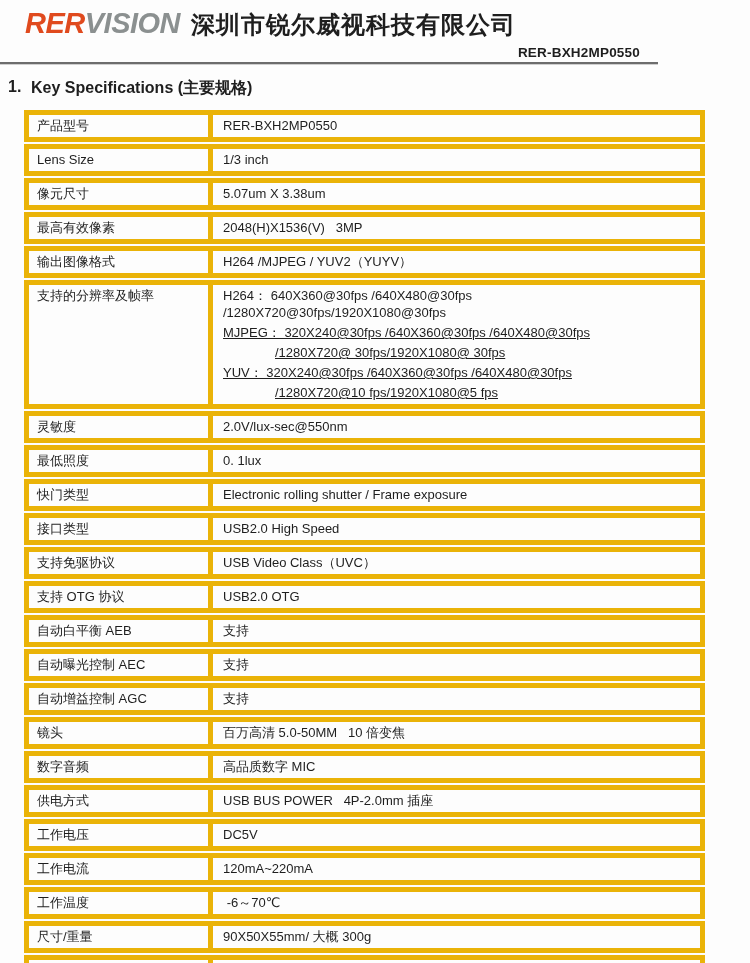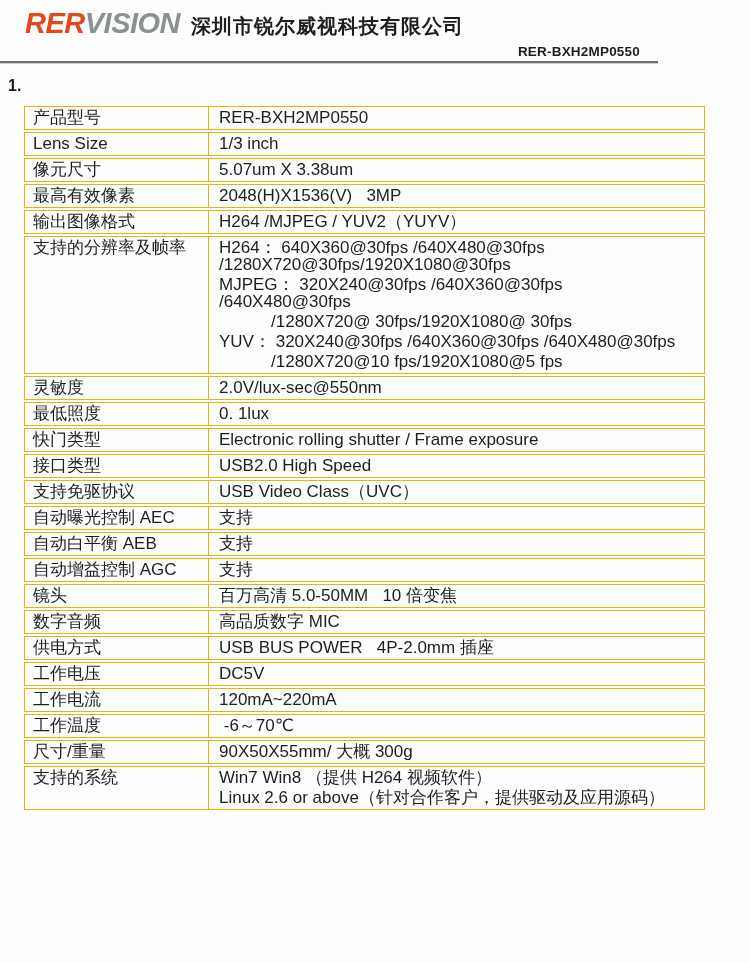--- a/index.html
+++ b/index.html
@@ -9,47 +9,47 @@
     font-family:"Liberation Sans","DejaVu Sans",sans-serif;
     color:#1e1e1e;
     overflow:hidden;
   }
   .page { width:680px; height:963px; position:relative; }
 
   
   .header { padding:7px 40px 0 25px; }
   .logo-line { display:flex; align-items:baseline; }
   .logo { font-style:italic; font-weight:800; font-size:29px; letter-spacing:-0.5px; white-space:nowrap; }
-  .company { font-size:20px; font-weight:700; margin-left:11px; letter-spacing:1px; white-space:nowrap; }
+  .company { font-size:24px; font-weight:700; margin-left:11px; letter-spacing:1px; white-space:nowrap; }
   .product-code { text-align:right; font-size:13.5px; font-weight:600; margin-top:4px; letter-spacing:0.2px; }
   .rule { height:2px; background:#6d6d6d; margin:2px 22px 0 0; box-shadow:0 1px 0 rgba(0,0,0,0.18); }
 
   
   .section-title { display:flex; margin:14px 0 9px 8px; font-size:16px; font-weight:700; }
   .section-title .num { width:23px; flex:0 0 auto; }
 
   
   .spec-table {
     margin-left:24px;
     width:681px;
     border-collapse:separate;
     border-spacing:0 2px;
     table-layout:fixed;
   }
   .spec-table td {
-    border:1px solid #eab308;
+    border:5px solid #eab308;
     vertical-align:top;
     padding:2px 8px 3px 8px;
-    font-size:17px;
+    font-size:13px;
     background:#fdfdfd;
   }
   td.label-cell { border-right:none; line-height:17px; overflow:hidden; }
   td.value-cell { padding-left:10px; }
   .vline { line-height:17px; white-space:pre-wrap; }
-  .vline + .vline { margin-top:3px; }
+  .vline + .vline { margin-top:3px;text-decoration:underline; }
   .vline.indent { padding-left:52px; }
 </style>
 </head>
 <body>
 
 <div class="page">
 
   <div class="header">
     <div class="logo-line">
       <div class="logo">
@@ -57,20 +57,21 @@
       </div>
       <div class="company">深圳市锐尔威视科技有限公司</div>
     </div>
     <div class="product-code">RER-BXH2MP0550</div>
   </div>
 
   <div class="rule" style="background: rgb(109, 109, 109);"></div>
 
   <div class="section-title">
     <span class="num">1.</span>
+    <span class="txt">Key Specifications (主要规格)</span>
   </div>
 
   <table class="spec-table">
     <colgroup>
       <col style="width:184px">
       <col>
     </colgroup>
     <tbody>
   <tr>
     <td class="label-cell">产品型号</td>
@@ -149,30 +150,36 @@
           </td>
   </tr>
 
   <tr>
     <td class="label-cell">支持免驱协议</td>
     <td class="value-cell">
             <div class="vline">USB Video Class（UVC）</div>
           </td>
   </tr>
 
+  <tr>
+    <td class="label-cell">支持 OTG 协议</td>
+    <td class="value-cell">
+            <div class="vline">USB2.0 OTG</div>
+          </td>
+  </tr>
+
+  <tr>
+    <td class="label-cell">自动白平衡 AEB</td>
+    <td class="value-cell">
+            <div class="vline">支持</div>
+          </td>
+  </tr>
 
   <tr>
     <td class="label-cell">自动曝光控制 AEC</td>
-    <td class="value-cell">
-            <div class="vline">支持</div>
-          </td>
-  </tr>
-
-  <tr>
-    <td class="label-cell">自动白平衡 AEB</td>
     <td class="value-cell">
             <div class="vline">支持</div>
           </td>
   </tr>
 
   <tr>
     <td class="label-cell">自动增益控制 AGC</td>
     <td class="value-cell">
             <div class="vline">支持</div>
           </td>

